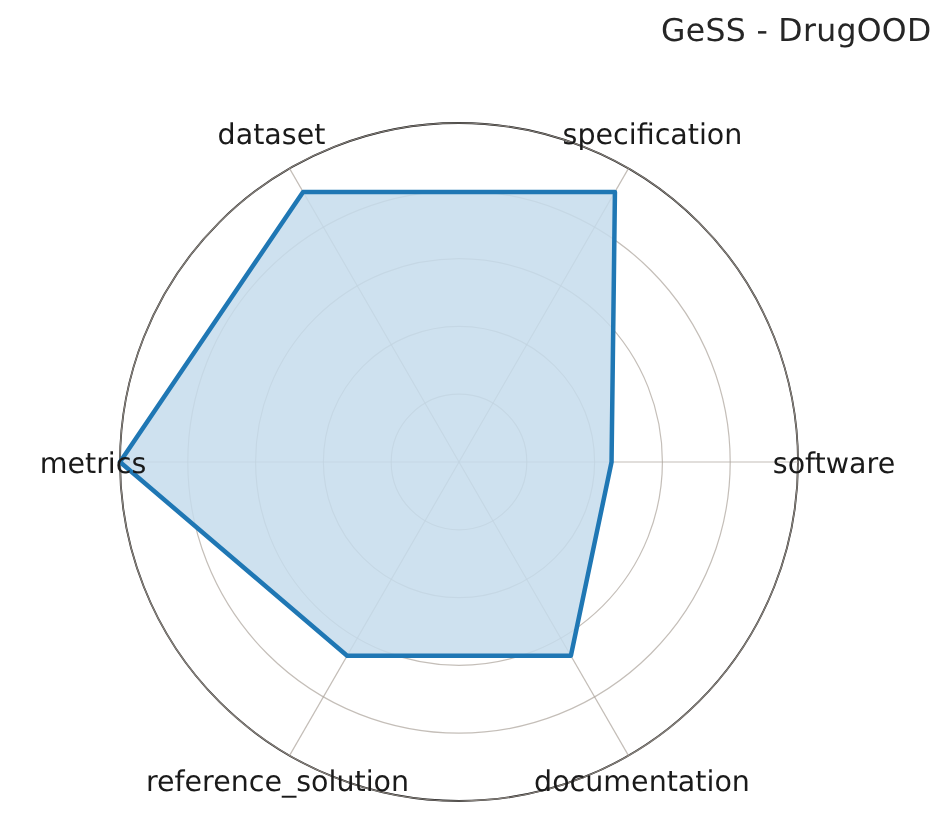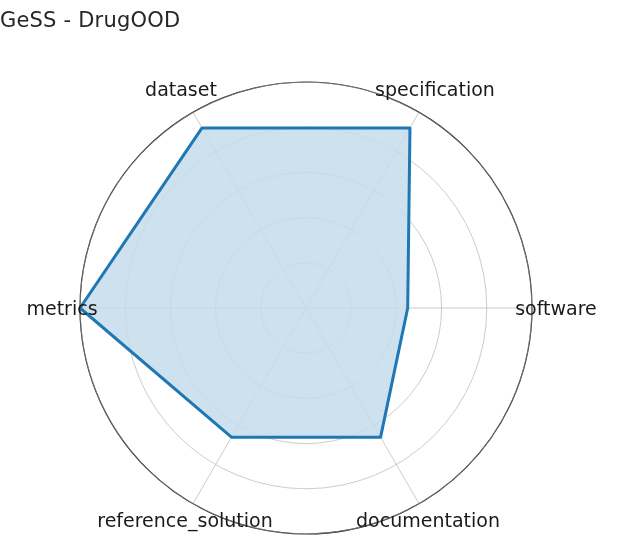--- a/index.html
+++ b/index.html
@@ -16,21 +16,21 @@
   #chart-root {
     position: relative;
     width: 621px;
     height: 549px;
   }
   #chart-title {
     position: absolute;
     top: 8px;
     left: 0;
     width: 621px;
-    text-align: left;
+    text-align: right;
     font-size: 21px;
     color: #262626;
     font-family: "DejaVu Sans", sans-serif;
     letter-spacing: 0.2px;
   }
   #radar-svg {
     position: absolute;
     top: 0;
     left: 0;
   }

